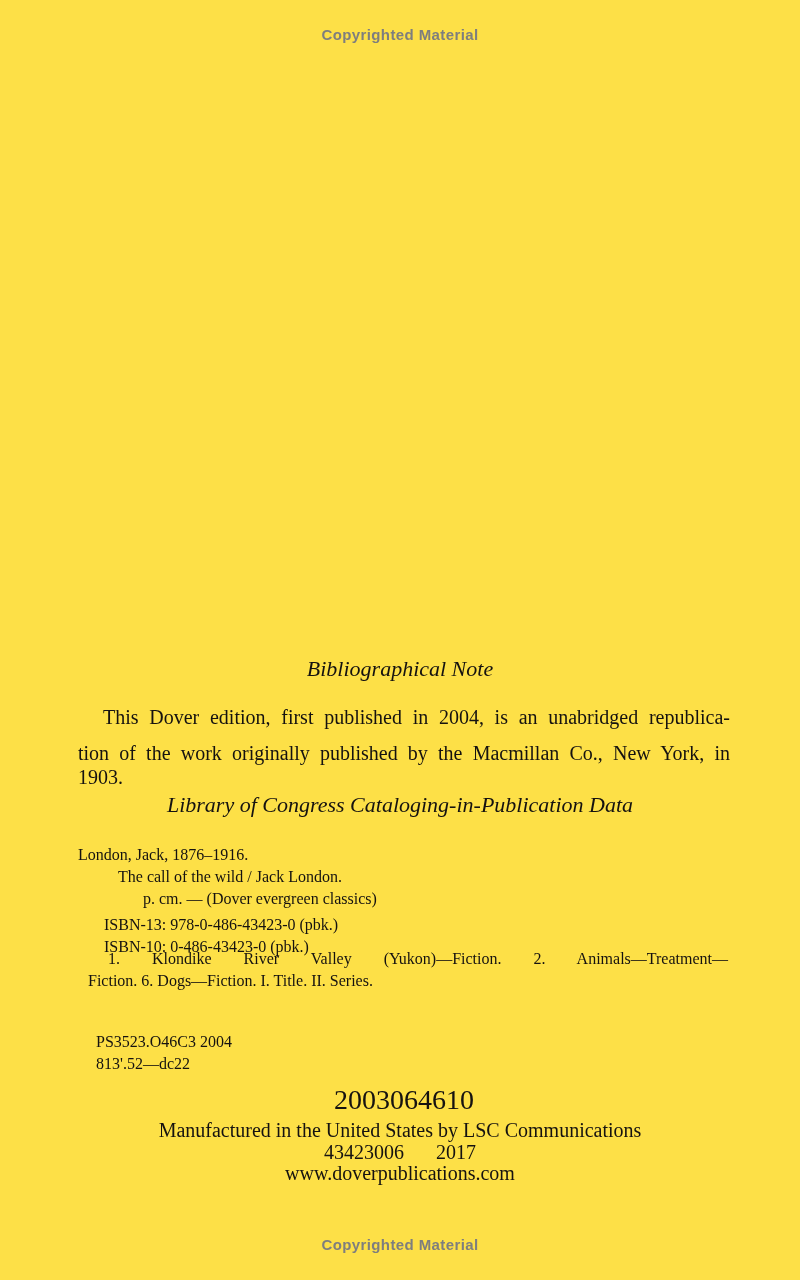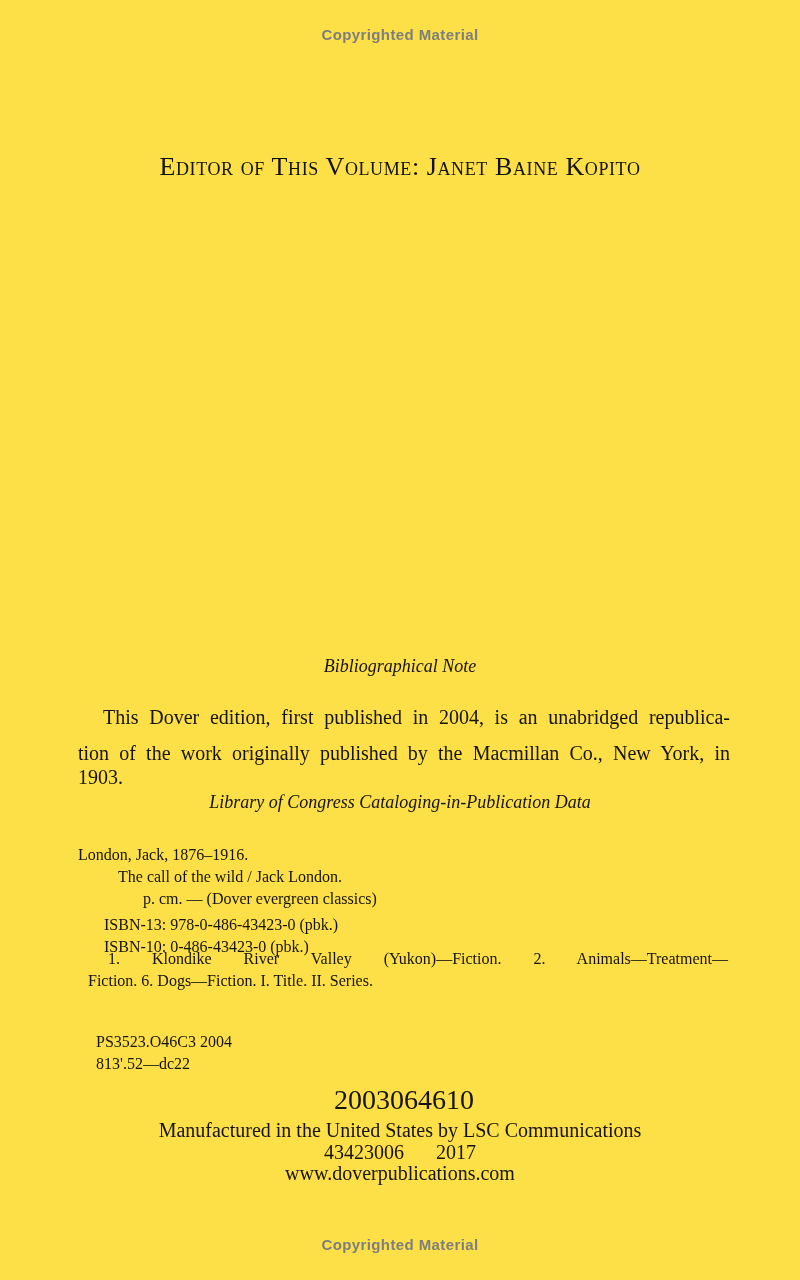--- a/index.html
+++ b/index.html
@@ -36,21 +36,21 @@
     font-variant: small-caps;
     font-size: 26px;
     letter-spacing: 0.6px;
     color: #131110;
   }
 
   .section-heading {
     left: 0; width: 100%;
     text-align: center;
     font-style: italic;
-    font-size: 18px;
+    font-size: 22px;
   }
   .bib-heading { top: 656px; }
   .loc-heading { top: 792px; }
 
   .bib-para {
     top: 693px; left: 78px; width: 652px;
     font-size: 20px;
     line-height: 24px;
   }
   .jline {
@@ -98,21 +98,20 @@
   .imprint-numbers span { display: inline-block; }
   .imprint-numbers .code { margin-right: 32px; }
 </style>
 </head>
 <body>
 
 <div class="page">
 
   <div class="abs watermark wm-top">Copyrighted Material</div>
 
-  <div class="abs editor-line">Editor of This Volume: Janet Baine Kopito</div>
 
   <div class="abs section-heading bib-heading">Bibliographical Note</div>
 
   <div class="abs bib-para">
     <div class="jline first">This Dover edition, first published in 2004, is an unabridged republica-</div>
     <div class="jline">tion of the work originally published by the Macmillan Co., New York, in</div>
     <div>1903.</div>
   </div>
 
   <div class="abs section-heading loc-heading">Library of Congress Cataloging-in-Publication Data</div>

